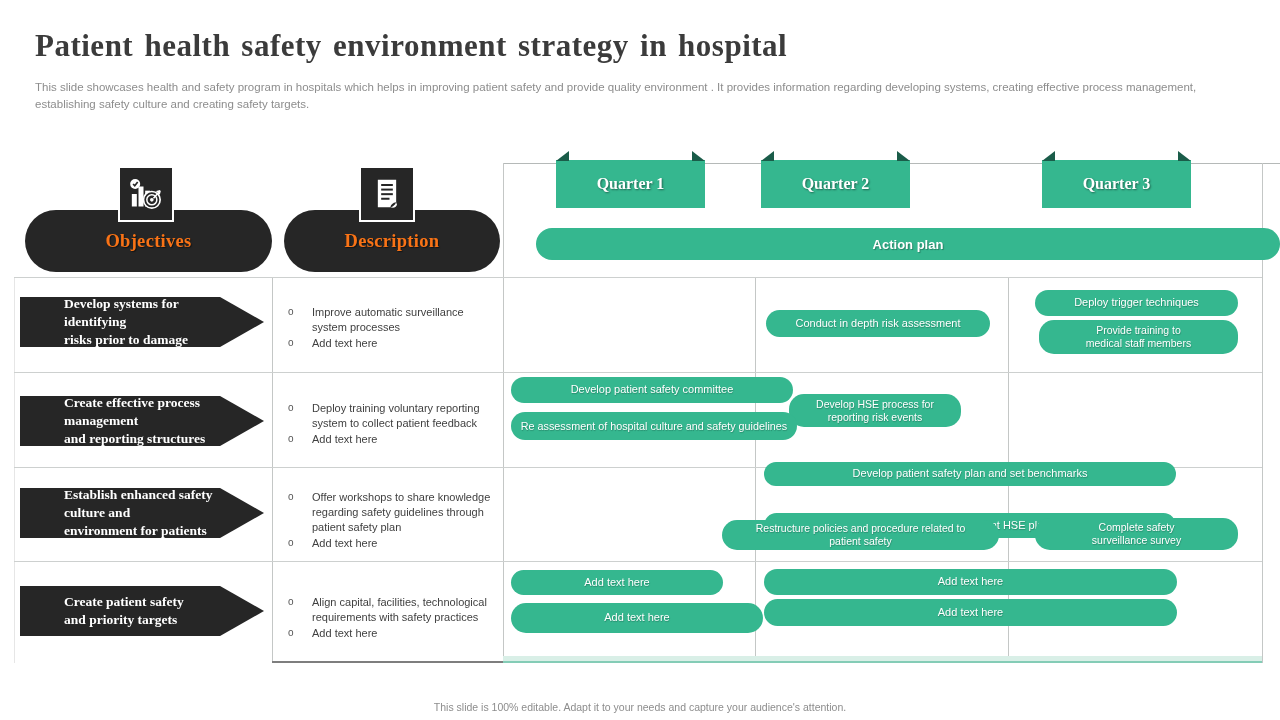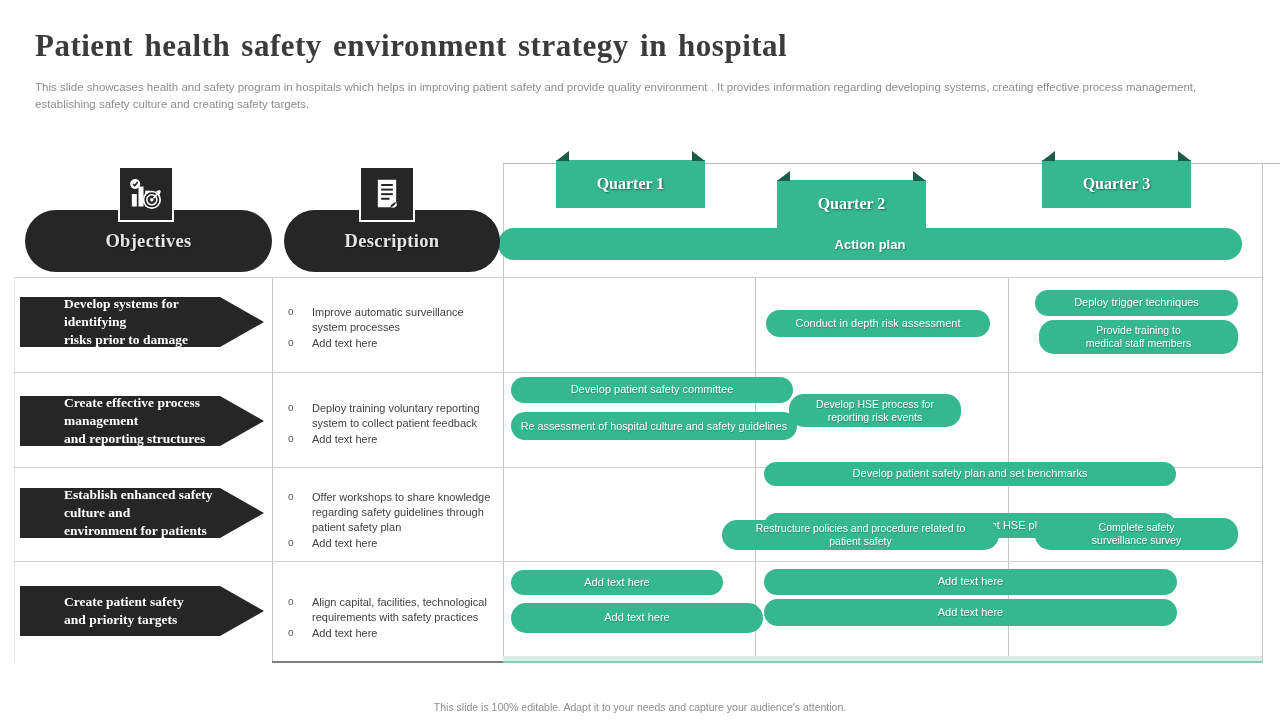--- a/index.html
+++ b/index.html
@@ -19,34 +19,34 @@
     font-size:11.5px;line-height:1.45;color:#8d8d8d;
   }
   
   .topline{position:absolute;left:503px;top:163px;width:777px;height:1px;background:#b5b9b8;}
   .qtab{
     position:absolute;top:160px;width:149px;height:48px;background:var(--accent);
     display:flex;align-items:center;justify-content:center;z-index:2;
     color:#fff;font-family:"Liberation Serif", serif;font-weight:bold;font-size:16px;
     text-shadow:1px 1px 2px rgba(0,0,0,.45);
   }
-  .qtab.q1{left:556px;} .qtab.q2{left:777px;margin-top:20px;} .qtab.q3{left:1042px;}
+  .qtab.q1{left:556px;} .qtab.q2{left:761px;} .qtab.q3{left:1042px;}
   .notch{position:absolute;top:-9px;width:0;height:0;}
   .notch.l{left:0;border-bottom:10px solid var(--accent-dark);border-left:13px solid transparent;}
   .notch.r{right:0;border-bottom:10px solid var(--accent-dark);border-right:13px solid transparent;}
   .action-plan{
-    position:absolute;left:498px;top:228px;width:744px;height:32px;border-radius:16px;
+    position:absolute;left:536px;top:228px;width:744px;height:32px;border-radius:16px;
     background:var(--accent);color:#fff;font-weight:bold;font-size:13px;
     display:flex;align-items:center;justify-content:center;
     text-shadow:1px 1px 1px rgba(0,0,0,.3);z-index:2;
   }
   
   .pill{
     position:absolute;top:210px;height:62px;border-radius:31px;background:var(--dark);
-    color:#e5e5e5;font-family:"Liberation Serif", serif;font-weight:bold;font-size:18.5px;
+    color:#f97316;font-family:"Liberation Serif", serif;font-weight:bold;font-size:18.5px;
     display:flex;align-items:center;justify-content:center;z-index:2;
     text-shadow:1px 1px 1px rgba(0,0,0,.5);letter-spacing:.3px;
   }
   .pill.obj{left:25px;width:247px;}
   .pill.desc{left:284px;width:216px;}
   .icon-box{
     position:absolute;top:166px;width:56px;height:56px;background:var(--dark);
     border:2px solid #fff;box-sizing:border-box;z-index:3;
     display:flex;align-items:center;justify-content:center;
   }

